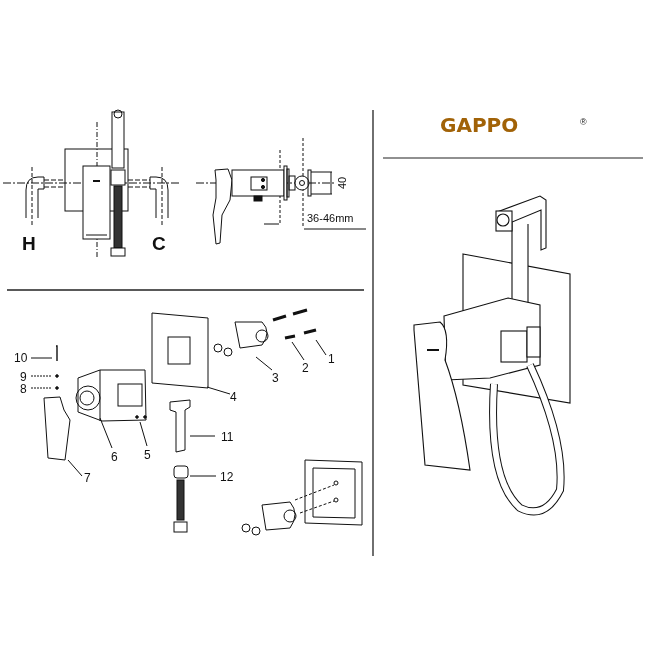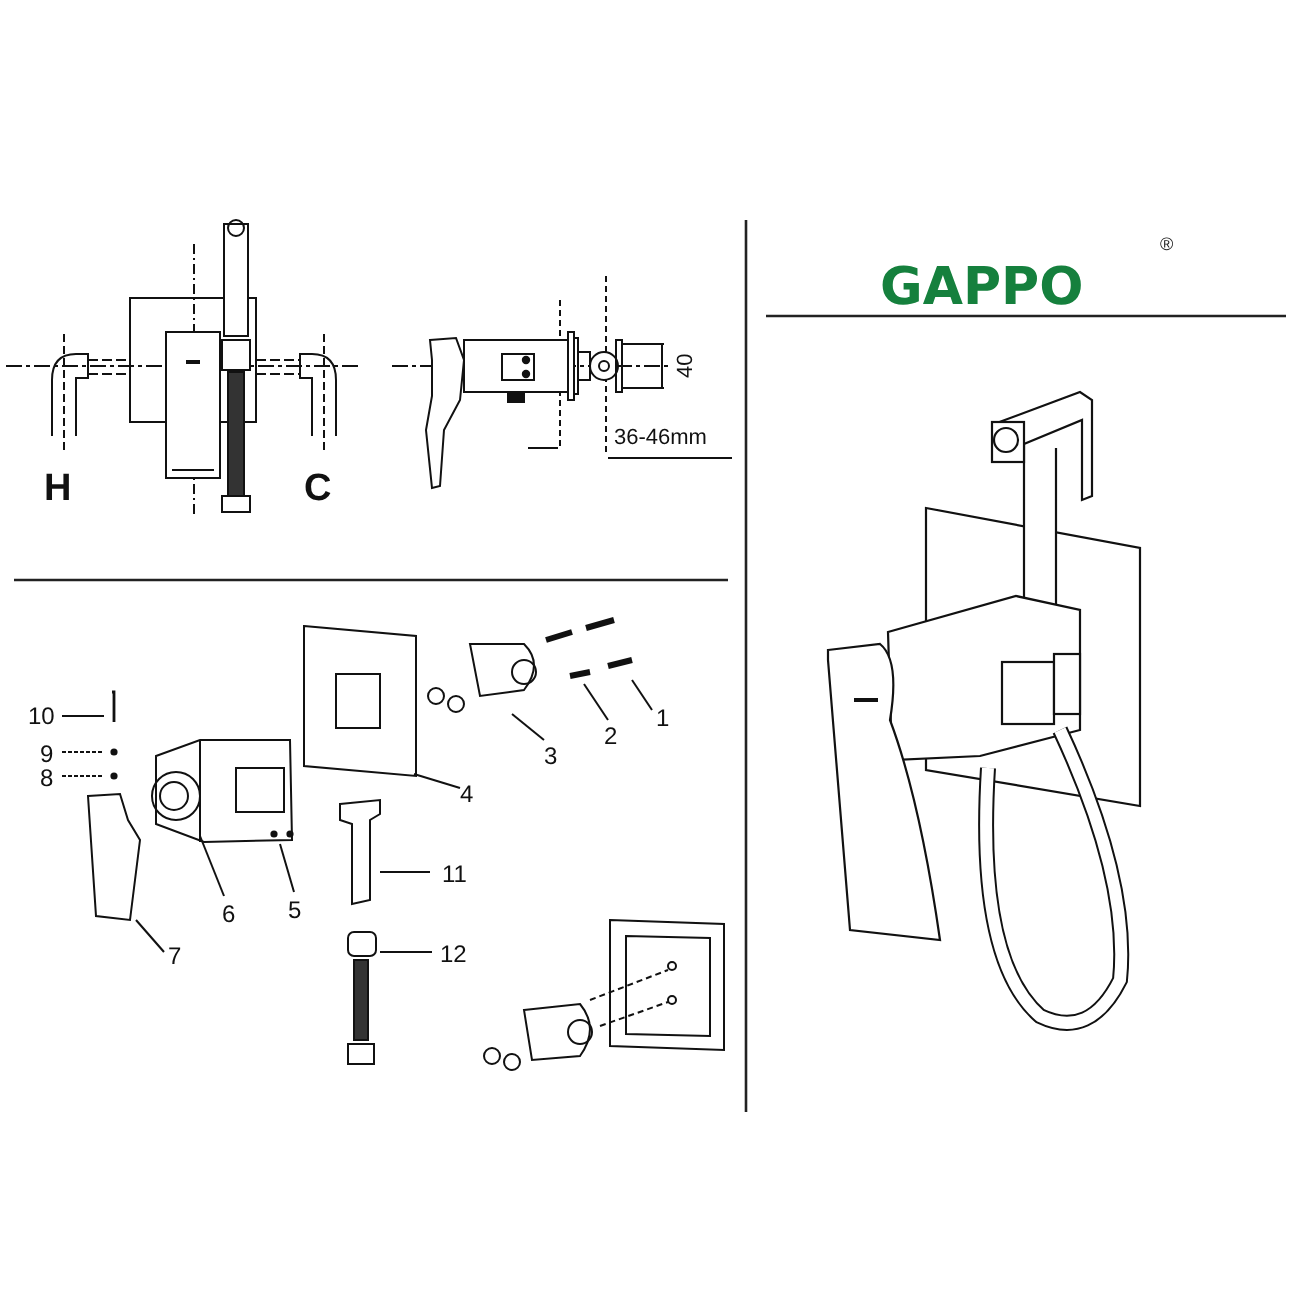--- a/index.html
+++ b/index.html
@@ -1,21 +1,21 @@
 <!DOCTYPE html>
 <html><head>
 <meta charset="utf-8">
 <style>
   html, body { margin: 0; padding: 0; background: #ffffff; }
   body { width: 650px; height: 650px; position: relative; overflow: hidden; font-family: "Liberation Sans", sans-serif; color: #111; }
   svg { position: absolute; left: 0; top: 0; }
   .lbl { font-family: "Liberation Sans", sans-serif; font-size: 12px; fill: #111; }
   .bigl { font-family: "Liberation Sans", sans-serif; font-size: 19px; font-weight: bold; fill: #111; }
   .dim { font-family: "Liberation Sans", sans-serif; font-size: 11px; fill: #111; }
-  .brand { position: absolute; left: 440px; top: 113px; font-family: "DejaVu Sans", sans-serif; font-weight: bold; font-size: 26px; letter-spacing: 0px; color: #15803d; margin-top: 16px; }
+  .brand { position: absolute; left: 440px; top: 113px; font-family: "DejaVu Sans", sans-serif; font-weight: bold; font-size: 20px; letter-spacing: 0px; color: #a16207; }
   .reg { position: absolute; left: 580px; top: 117px; font-size: 9px; color: #222; }
 </style>
 </head>
 <body>
 
 <svg width="650" height="650" viewBox="0 0 650 650">
 
   <line x1="373" y1="110" x2="373" y2="556" stroke="#222" stroke-width="1.3"></line>
   <line x1="7" y1="290" x2="364" y2="290" stroke="#222" stroke-width="1.3"></line>
   <line x1="383" y1="158" x2="643" y2="158" stroke="#222" stroke-width="1.2"></line>

